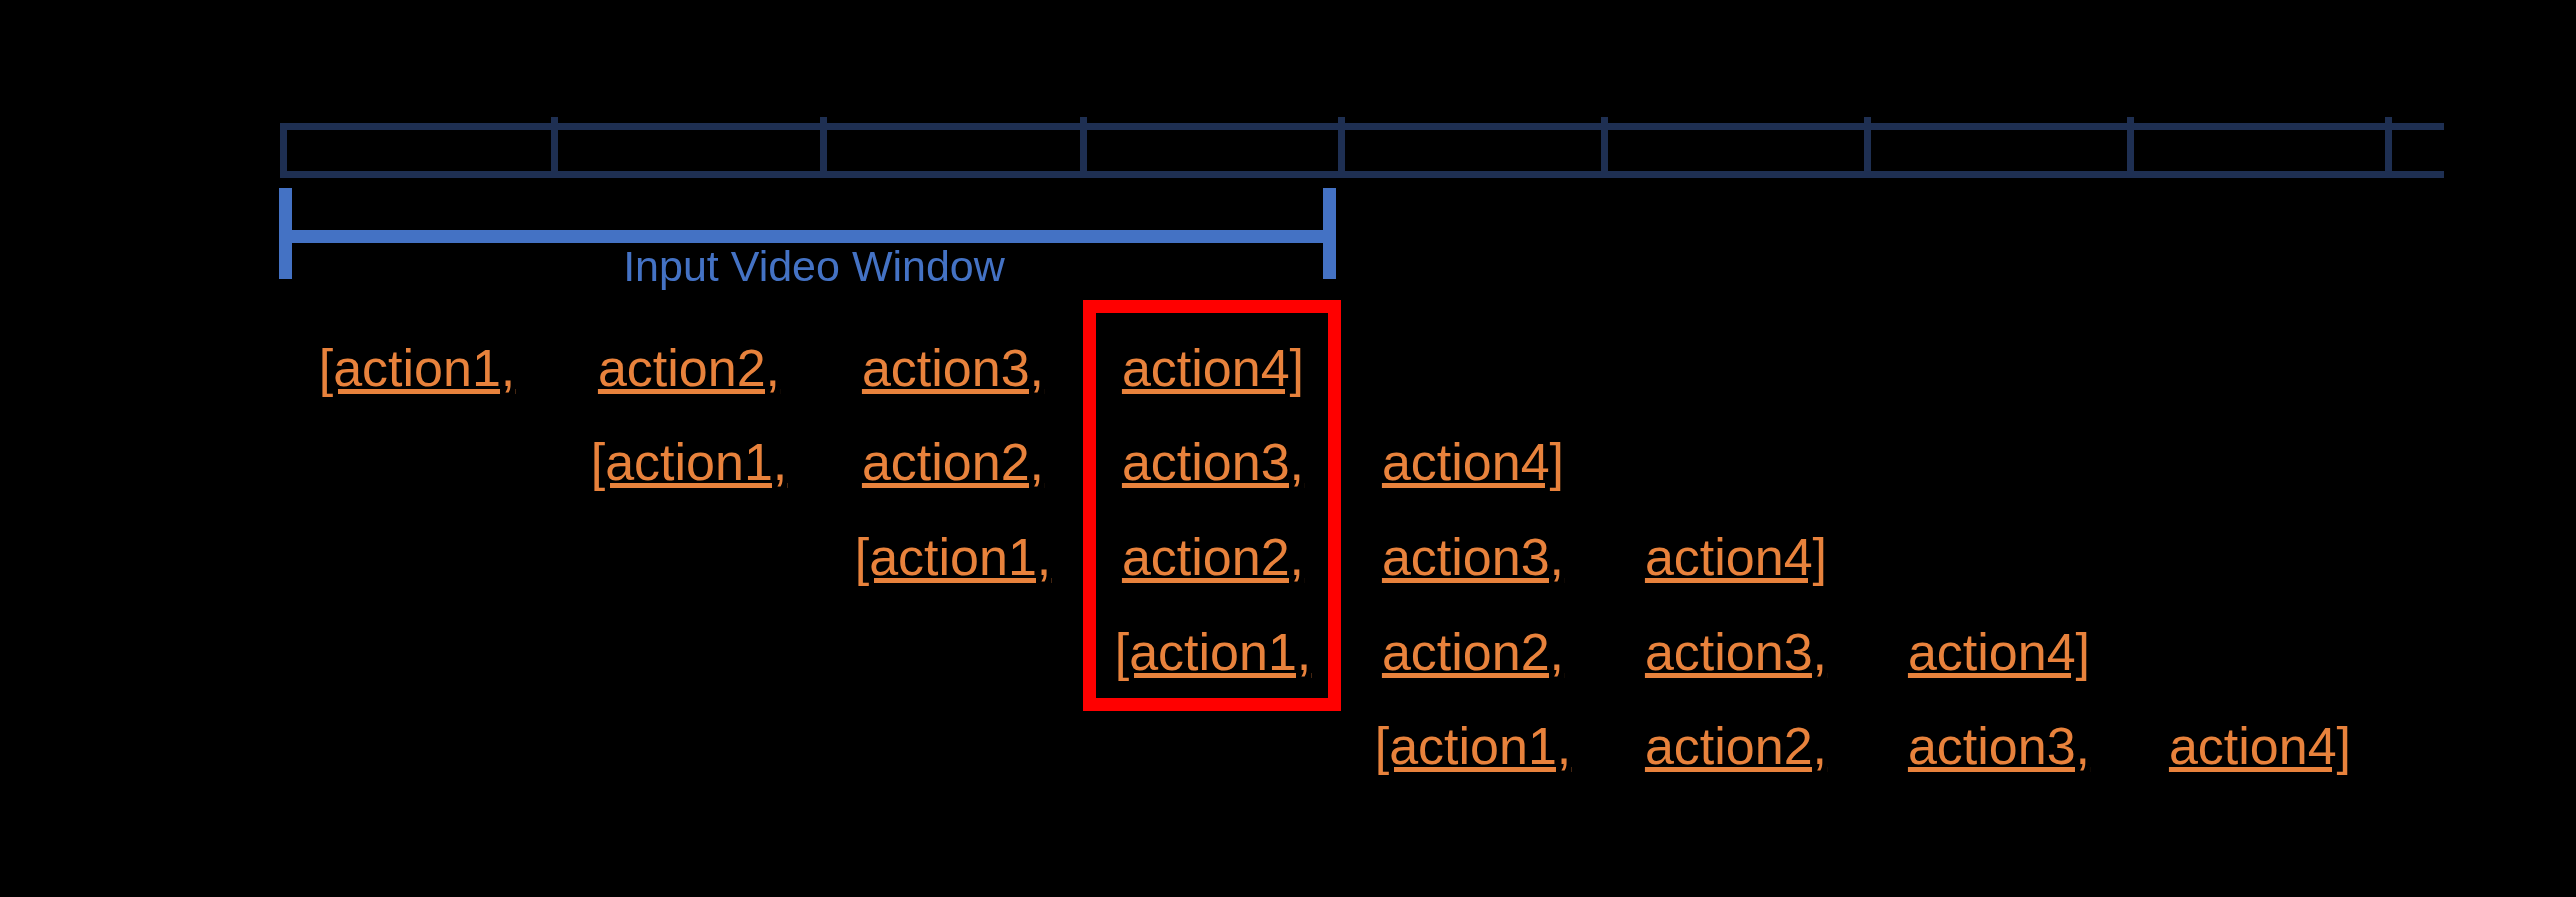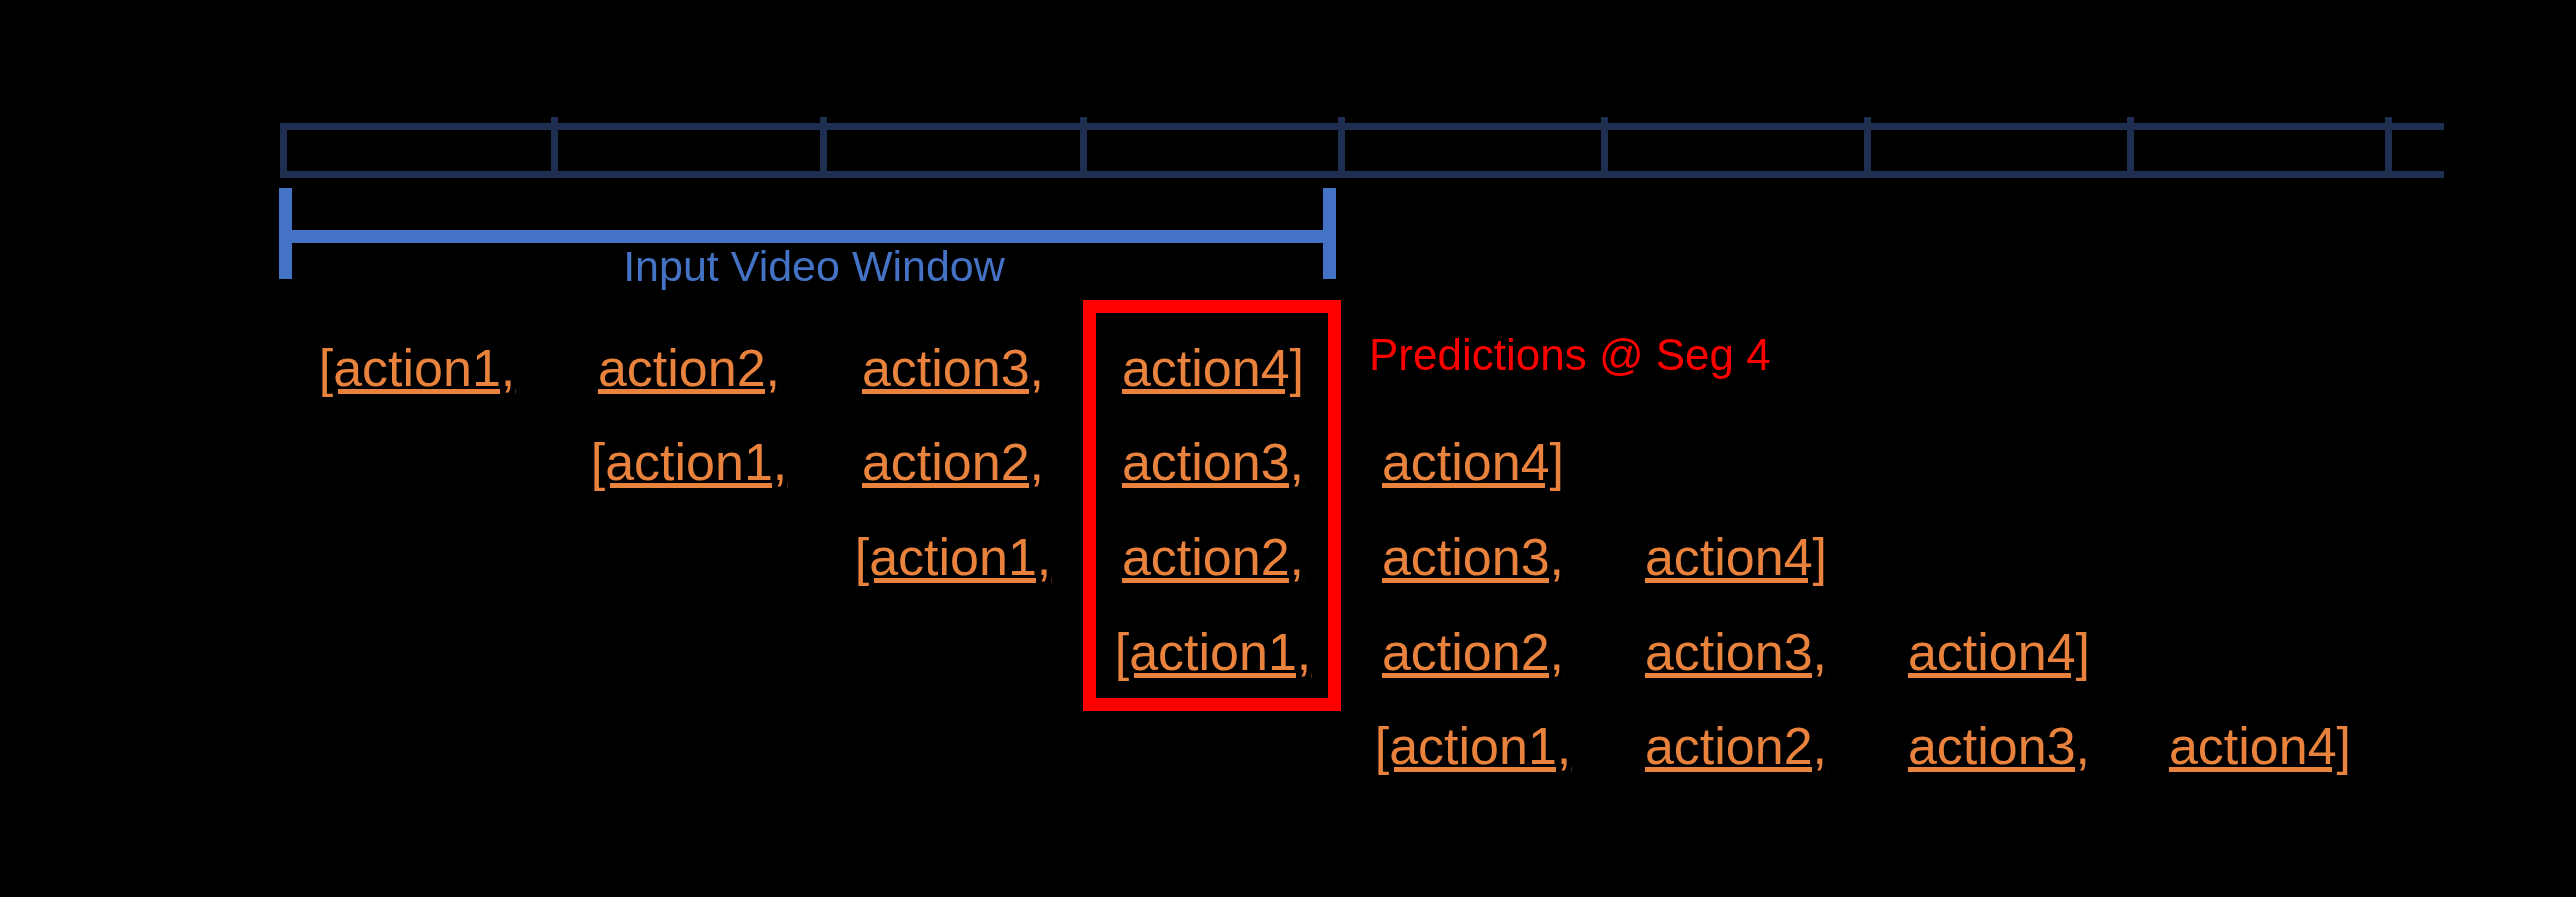--- a/index.html
+++ b/index.html
@@ -119,16 +119,15 @@
       <div class="action-item" style="left: 1736px; top: 652px; color: rgb(232, 130, 60);">action3,</div>
       <div class="action-item" style="left: 1999px; top: 652px; color: rgb(232, 130, 60);">action4]</div>
       <div class="action-item" style="left: 1473px; top: 746px; color: rgb(232, 130, 60);">[action1,</div>
       <div class="action-item" style="left: 1736px; top: 746px; color: rgb(232, 130, 60);">action2,</div>
       <div class="action-item" style="left: 1999px; top: 746px; color: rgb(232, 130, 60);">action3,</div>
       <div class="action-item" style="left: 2260px; top: 746px; color: rgb(232, 130, 60);">action4]</div>
     </div>
 
   <div id="highlight-box" style="border-color: rgb(255, 0, 0);"></div>
 
-  <div id="pred-label" style="color: rgb(255, 0, 0);">Predictions @ Seg 4</div>
 
 </div>
 
 
 </body></html>

